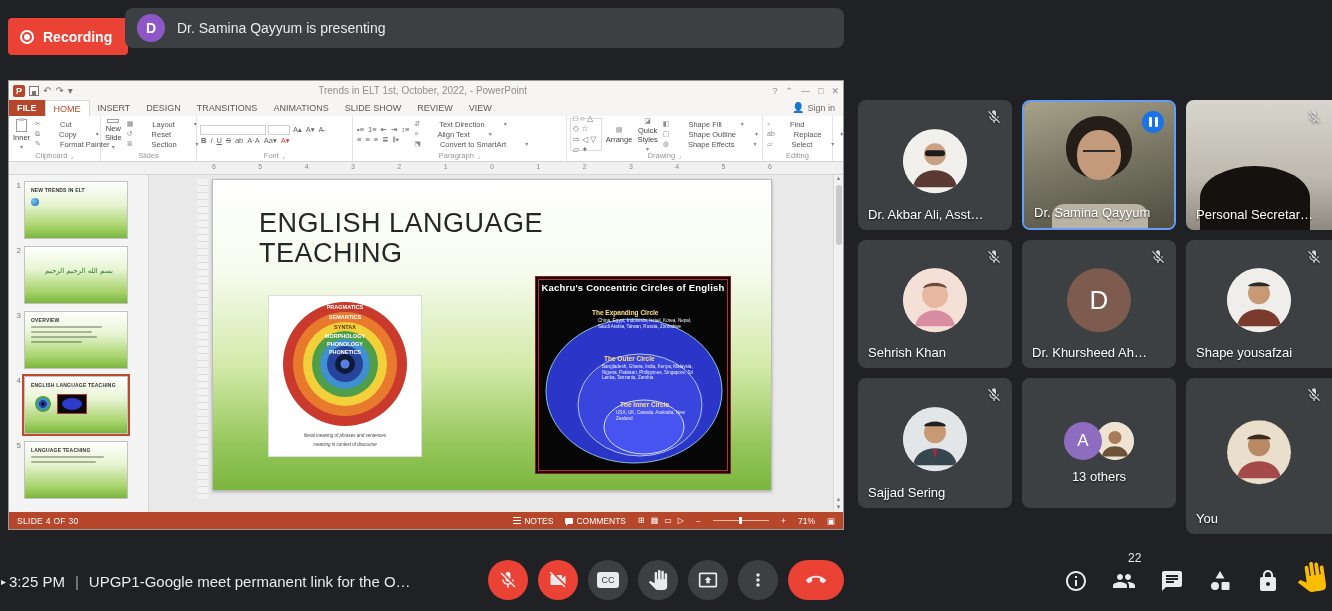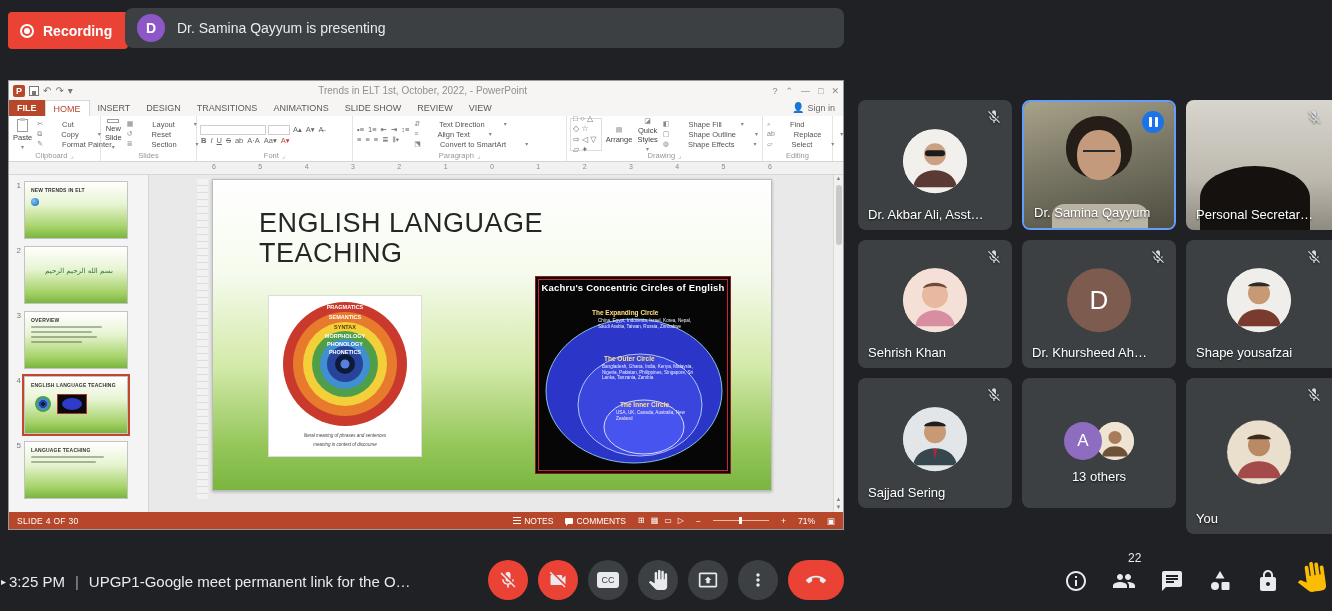--- a/index.html
+++ b/index.html
@@ -1,21 +1,21 @@
 <!DOCTYPE html>
 <html><head>
 <meta charset="utf-8">
 <style>
 *{box-sizing:border-box;margin:0;padding:0}
 html,body{background:#202124}
 body{font-family:"Liberation Sans",sans-serif;-webkit-font-smoothing:antialiased}
 .app{position:relative;width:1332px;height:611px;background:#202124;overflow:hidden}
 
 
-.recording-badge{position:absolute;left:8px;top:12px;height:37px;background:#ea4335;border-radius:4px;display:flex;align-items:center;gap:9px;padding:0 16px 0 12px;color:#fff;font-weight:bold;font-size:14px}
+.recording-badge{position:absolute;left:8px;top:18px;height:37px;background:#ea4335;border-radius:4px;display:flex;align-items:center;gap:9px;padding:0 16px 0 12px;color:#fff;font-weight:bold;font-size:14px}
 .rec-dot{width:14px;height:14px;border:2px solid #fff;border-radius:50%;position:relative;flex:0 0 auto}
 .rec-dot::after{content:"";position:absolute;inset:2px;background:#fff;border-radius:50%}
 .presenter-chip{position:absolute;left:125px;top:8px;width:719px;height:40px;background:#3c4043;border-radius:8px;display:flex;align-items:center;gap:12px;padding:0 12px;color:#e8eaed;font-size:14px;font-weight:500}
 .presenter-avatar{width:28px;height:28px;border-radius:50%;background:#8e57c7;color:#fff;display:flex;align-items:center;justify-content:center;font-size:14px;font-weight:bold;flex:0 0 auto}
 
 
 .ppt{position:absolute;left:8px;top:80px;width:836px;height:450px;background:#e9e9e9;display:flex;flex-direction:column;font-family:"Liberation Sans",sans-serif;border:1px solid #9a9a9a}
 .ppt-titlebar{height:19px;background:#f6f5f3;display:flex;align-items:center;padding:0 4px;font-size:10px;color:#8a8a8a;flex:0 0 auto}
 .qat{display:flex;align-items:center;gap:4px}
 .ppt-logo{width:12px;height:12px;background:#b7472a;color:#fff;font-size:9px;font-weight:bold;display:flex;align-items:center;justify-content:center;border-radius:2px}
@@ -178,21 +178,21 @@
           <span>Sign in</span>
         </span>
     </div>
 
     <div class="ppt-ribbon">
 
       <div class="grp" style="width:92px">
         <div class="grp-row">
           <div class="big-btn">
             <span class="ic-paste"></span>
-            <span>Paste</span>
+            <span>Inner</span>
               <span class="dd">▾</span>
           </div>
           <div class="small-col">
             <div class="sbtn">
                 <span class="g">✂</span>
                 <span>Cut</span>
               </div>
             <div class="sbtn">
                 <span class="g">⧉</span>
                 <span>Copy</span>

